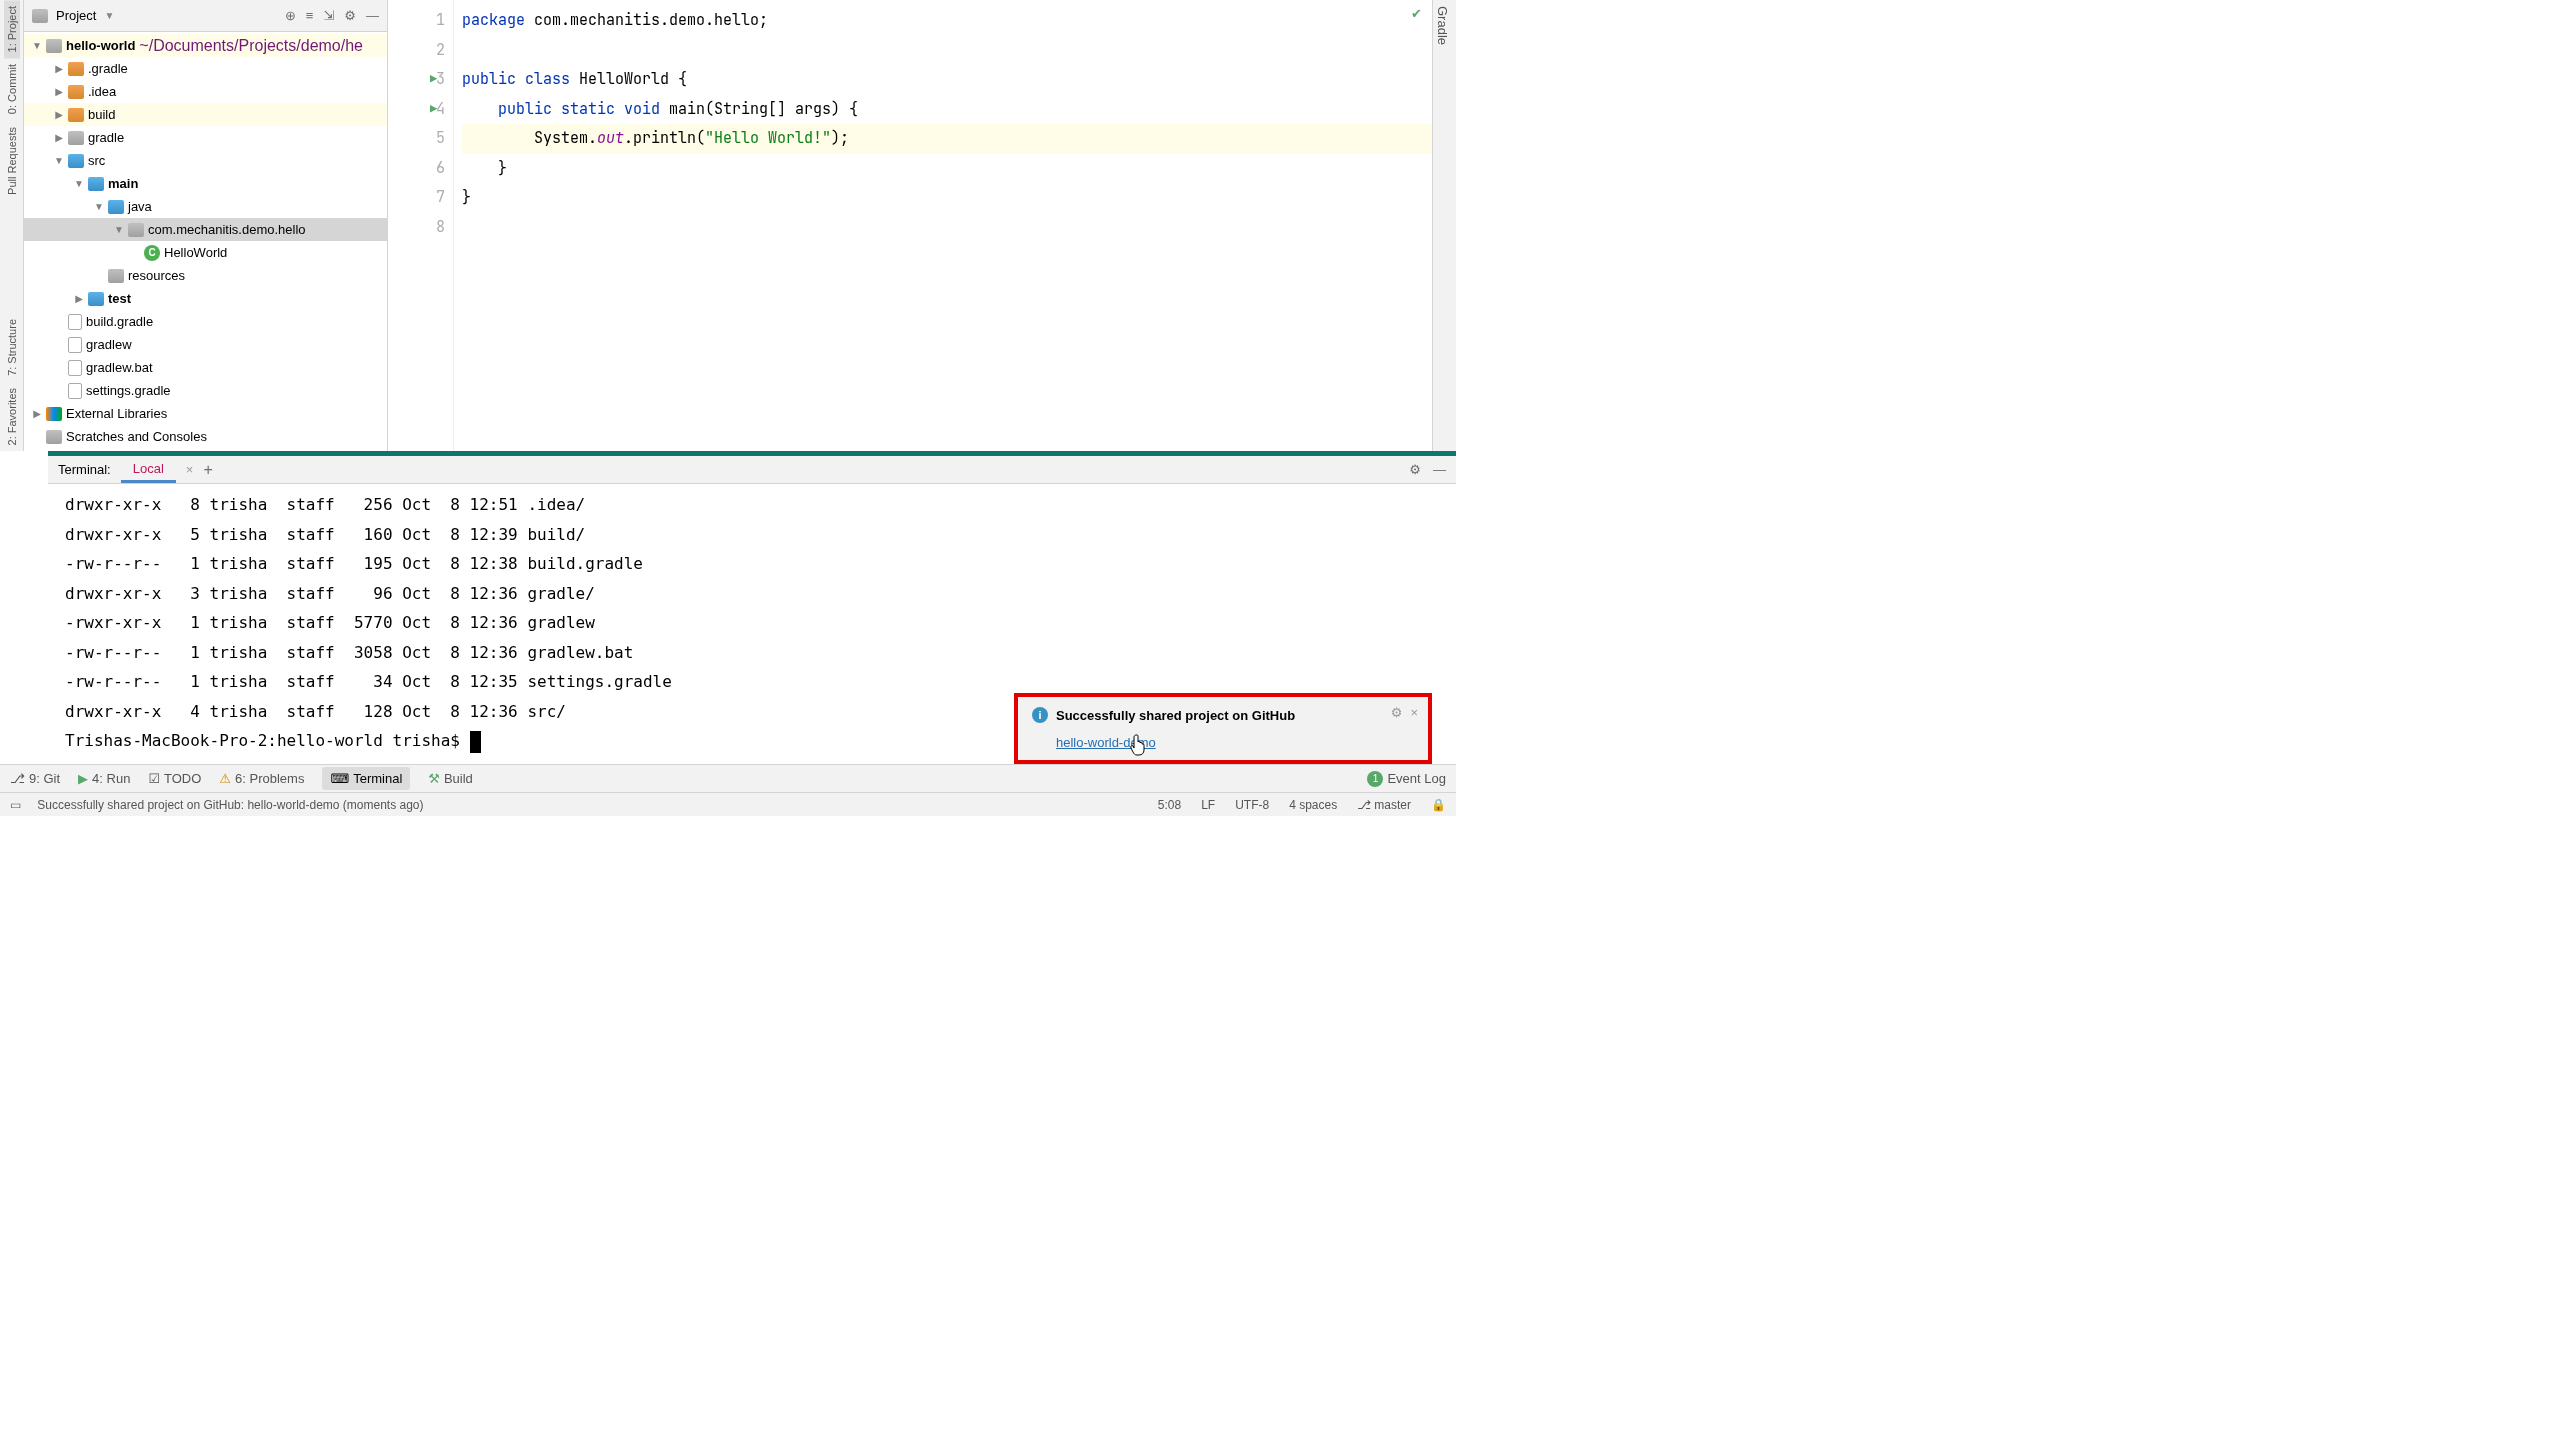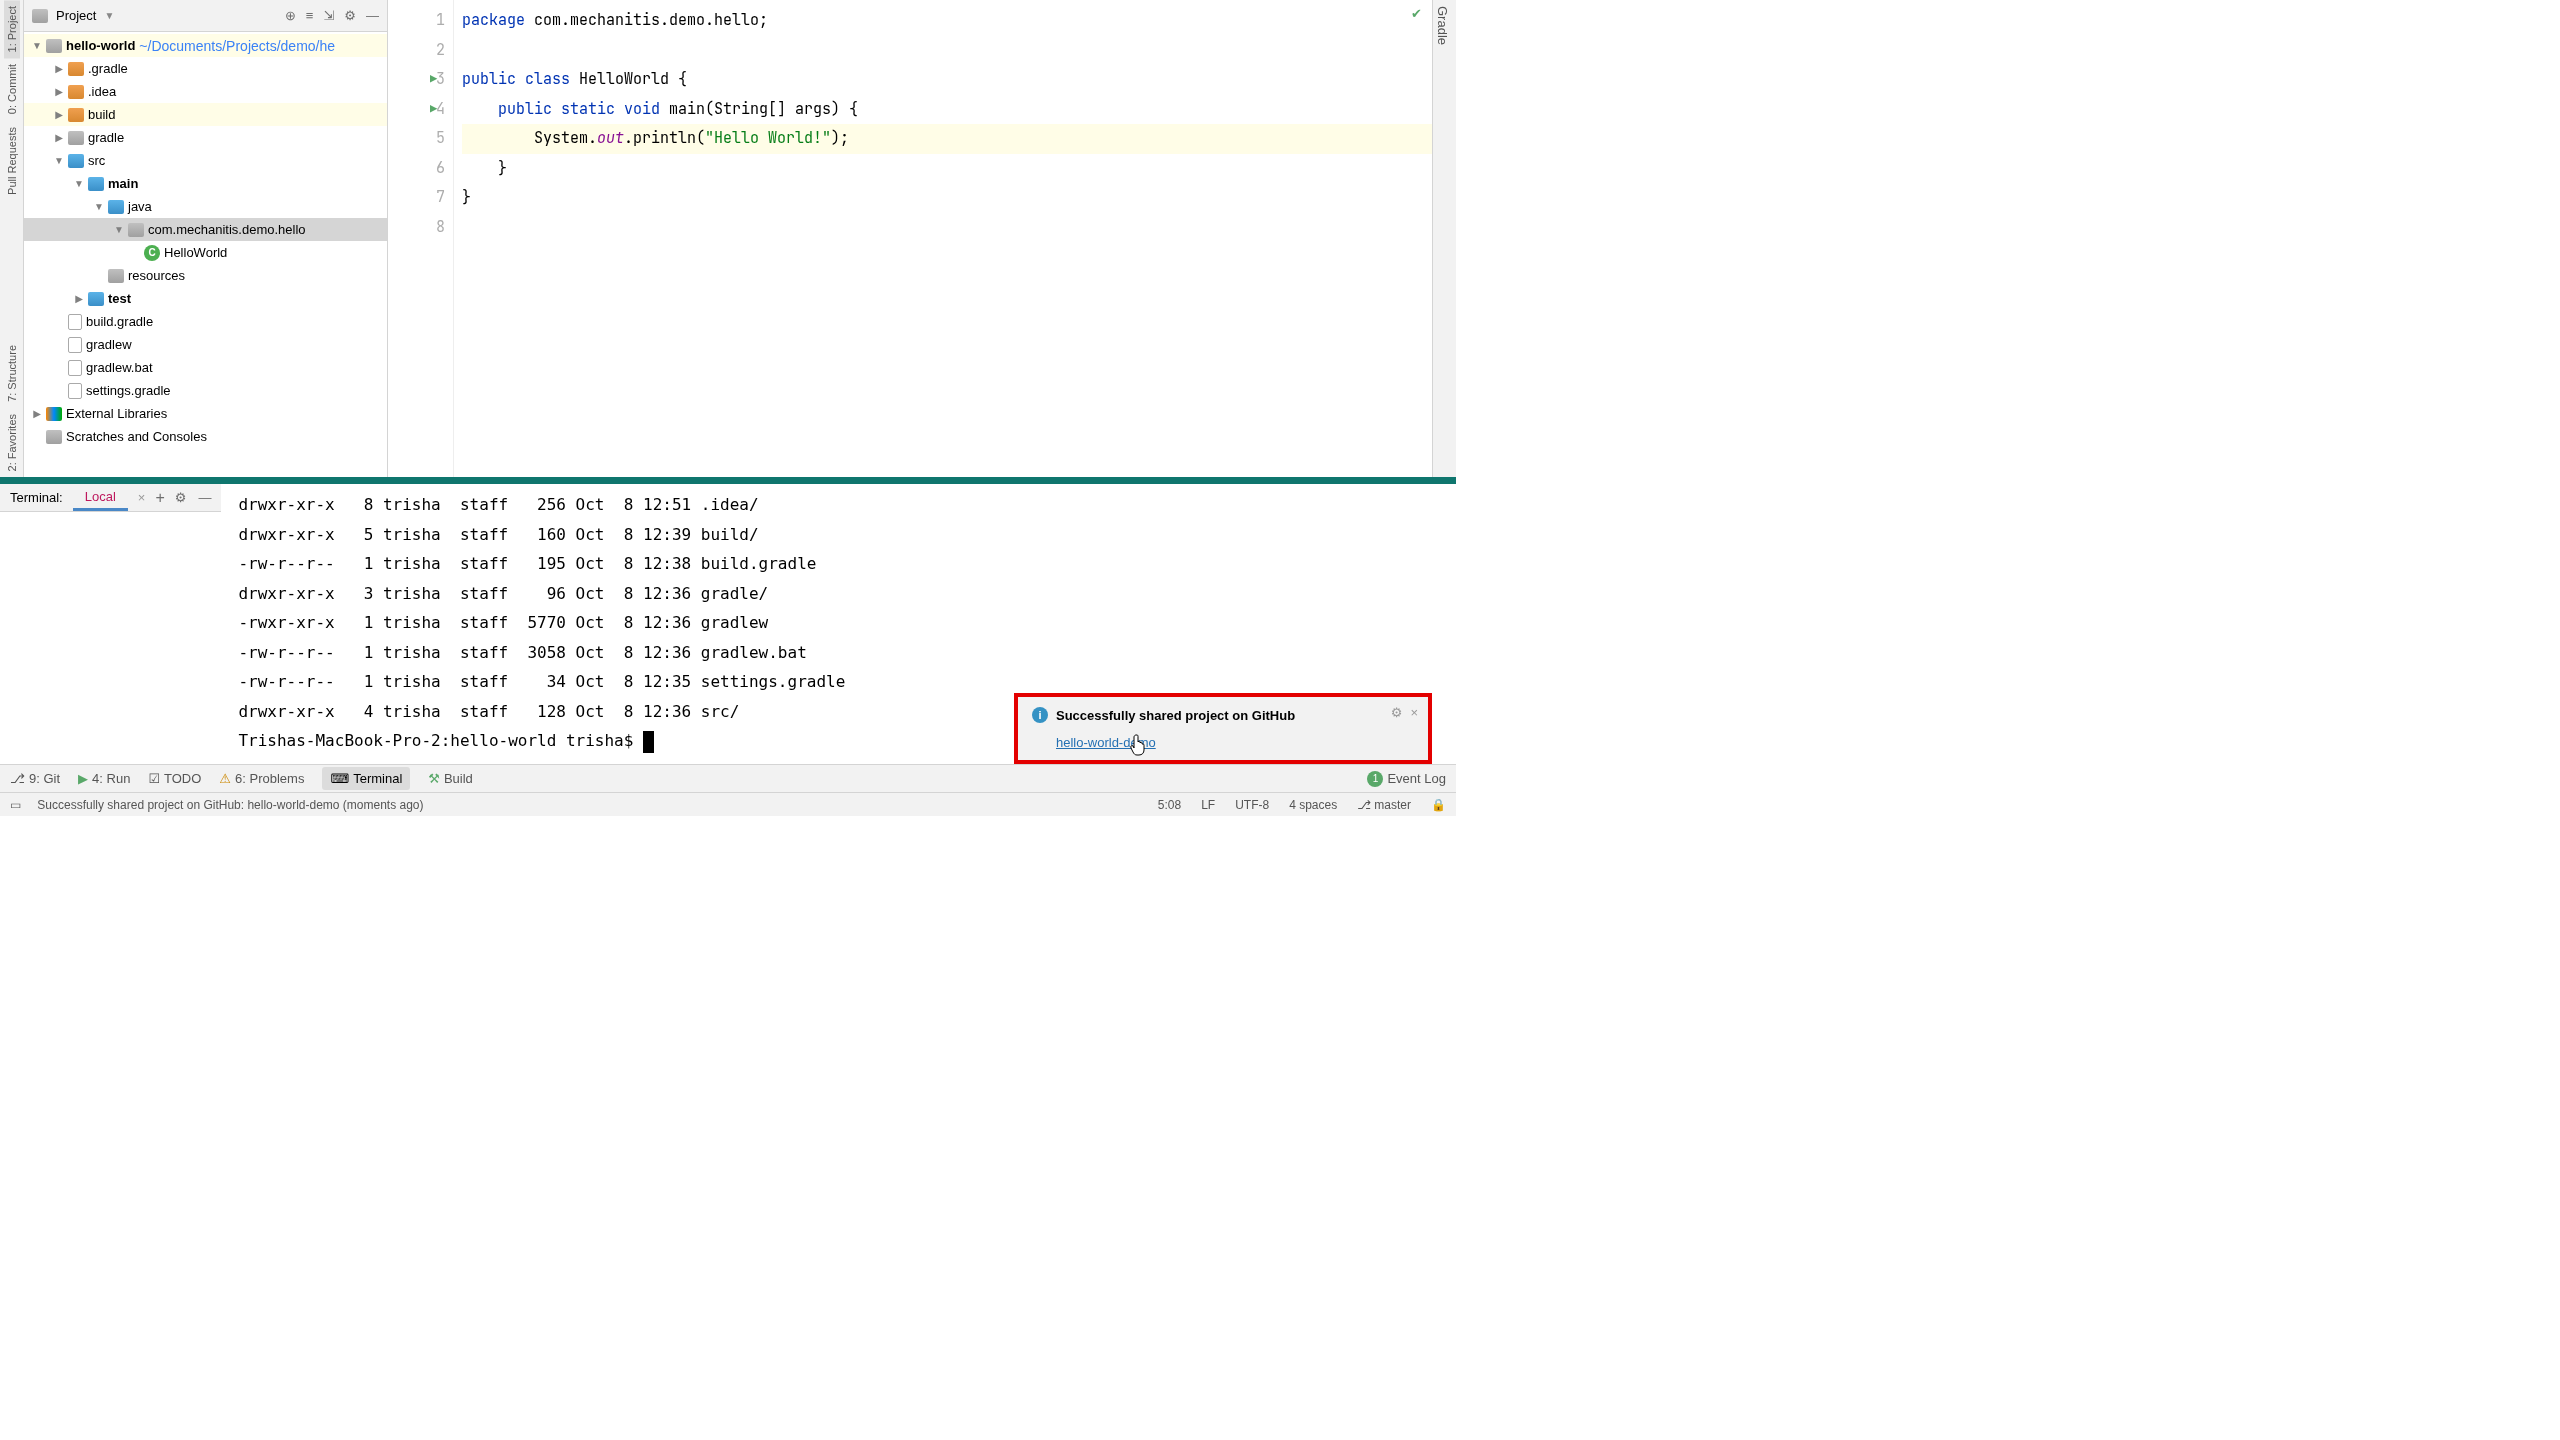--- a/index.html
+++ b/index.html
@@ -121,21 +121,21 @@
       font-weight: bold;
       display: inline-flex;
       align-items: center;
       justify-content: center;
     }
     .lib-icon {
       width: 16px; height: 14px;
       background: linear-gradient(90deg,#f80,#08f,#0a0);
       border-radius: 2px;
     }
-    .tree-path { color: #3b82f6; font-size: 14px; }
+    .tree-path { color: #701a75; font-size: 16px; }
     .bold { font-weight: bold; }
     
     .editor {
       flex: 1;
       display: flex;
       position: relative;
     }
     .gutter {
       width: 66px;
       background: #fff;
@@ -172,22 +172,24 @@
       color: #59a869;
     }
     .right-rail {
       width: 24px;
       background: #f2f2f2;
       border-left: 1px solid #d4d4d4;
     }
     .right-rail .rail-item { transform: none; writing-mode: vertical-rl; }
     
     .terminal-panel {
-      border-top: 7px solid #0f766e;
-      display: flex;
+      border-top: 5px solid #0f766e;
+      display: flex;
+      flex-direction: column;
+      margin-left: 48px;
     }
     .terminal-header {
       height: 28px;
       background: #f2f2f2;
       border-bottom: 1px solid #d4d4d4;
       display: flex;
       align-items: center;
       padding: 0 10px;
       font-size: 13px;
       gap: 10px;

